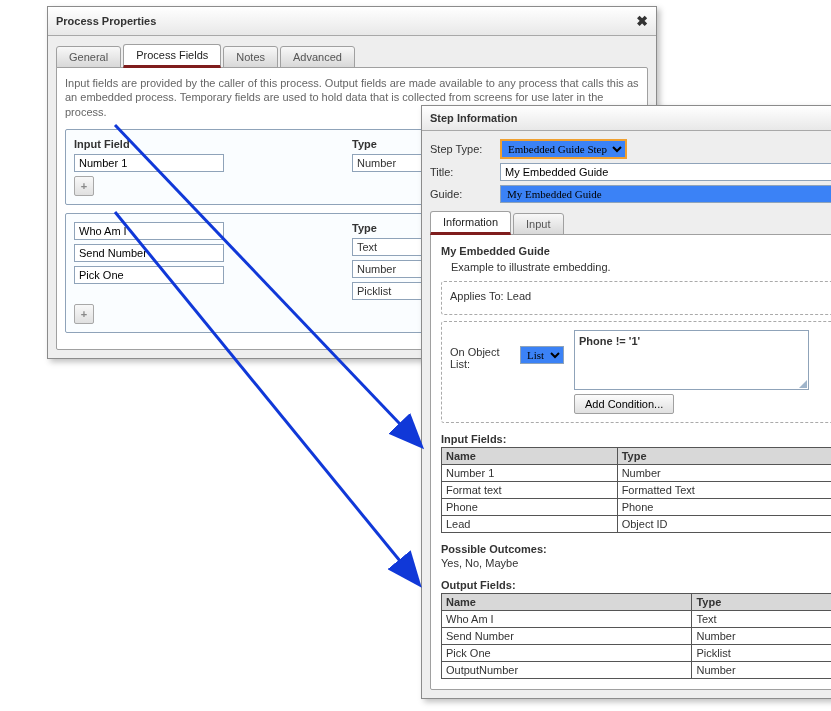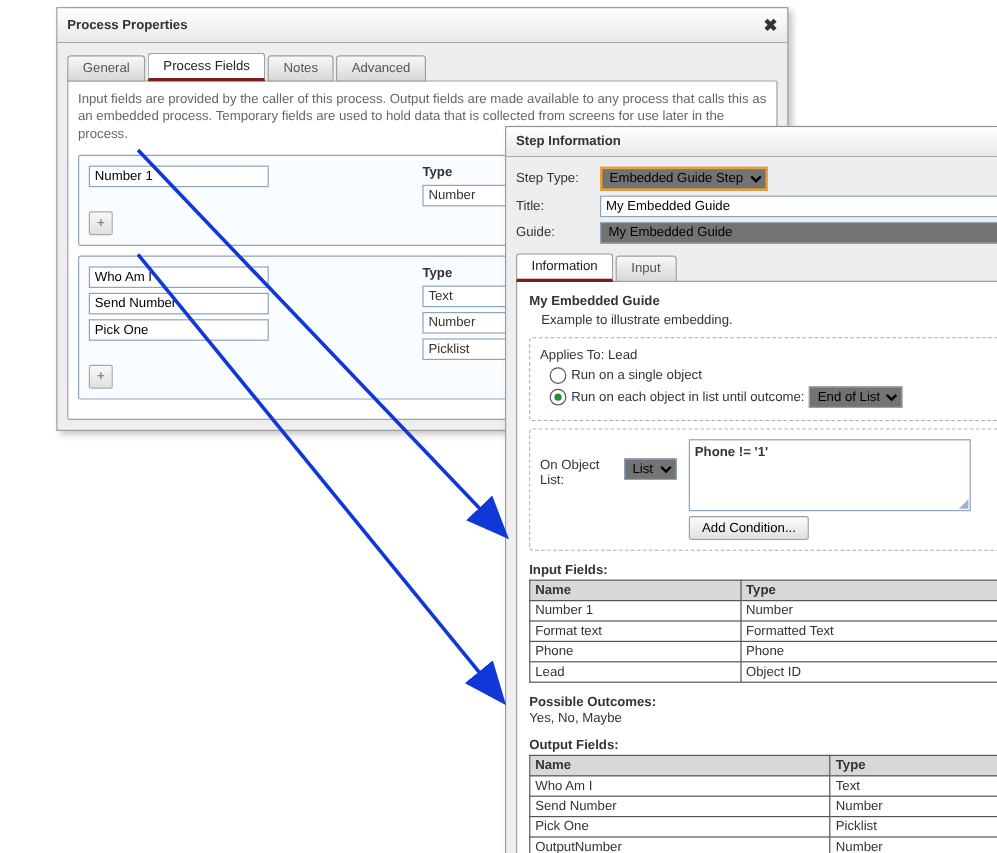--- a/index.html
+++ b/index.html
@@ -137,24 +137,24 @@
 .text-input {
   flex: 1;
   border: 1px solid #8fa3b9;
   background: #fff;
   padding: 2px 4px;
   font-family: inherit;
   font-size: 11px;
 }
 .select {
   border: 1px solid #8fa3b9;
-  font-family: Liberation Sans, sans-serif;
+  font-family: Liberation Serif, serif;
   font-size: 11px;
   padding: 1px 2px;
-  background: #737373;
+  background: #3b82f6;
 }
 .select.highlight {
   border: 2px solid #f0a030;
 }
 .info-block {
   border: 1px dashed #aaa;
   padding: 8px;
   margin-top: 6px;
   border-radius: 3px;
 }
@@ -249,20 +249,21 @@
       <div class="tab active">Process Fields</div>
       <div class="tab">Notes</div>
       <div class="tab">Advanced</div>
     </div>
     <div class="tabs-content">
       <div class="desc">Input fields are provided by the caller of this process. Output fields are made available to any process that calls this as an embedded process. Temporary fields are used to hold data that is collected from screens for use later in the process.</div>
 
       <div class="fields-group">
         <div class="fields-row">
           <div class="fields-col">
+            <div class="fields-head">Input Field</div>
             <input class="field-input" value="Number 1" style="">
           </div>
           <div class="fields-col">
             <div class="fields-head">Type</div>
             <div class="field-type">Number</div>
           </div>
         </div>
         <span class="add-btn">
             <span>+</span>
           </span>
@@ -317,33 +318,20 @@
       <div class="tabs">
         <div class="tab active">Information</div>
         <div class="tab">Input</div>
       </div>
       <div class="tabs-content" style="padding:10px">
         <div style="font-weight:bold;margin-bottom:4px">My Embedded Guide</div>
         <div style="margin-bottom:8px;margin-left:10px">Example to illustrate embedding.</div>
 
         <div class="info-block">
           <div style="margin-bottom:4px">Applies To: Lead</div>
-          <div style="margin-left:8px">
-            <div class="radio-row">
-              <span class="radio"></span>
-              <span>Run on a single object</span>
-            </div>
-            <div class="radio-row">
-              <span class="radio checked"></span>
-              <span>Run on each object in list until outcome:</span>
-              <select class="select">
-                <option>End of List</option>
-              </select>
-            </div>
-          </div>
         </div>
 
         <div class="info-block">
           <div style="display:flex;align-items:flex-start;gap:10px">
             <div style="width:60px;padding-top:16px">On Object List:</div>
             <div style="padding-top:16px">
               <select class="select">
                 <option>List</option>
               </select>
             </div>

